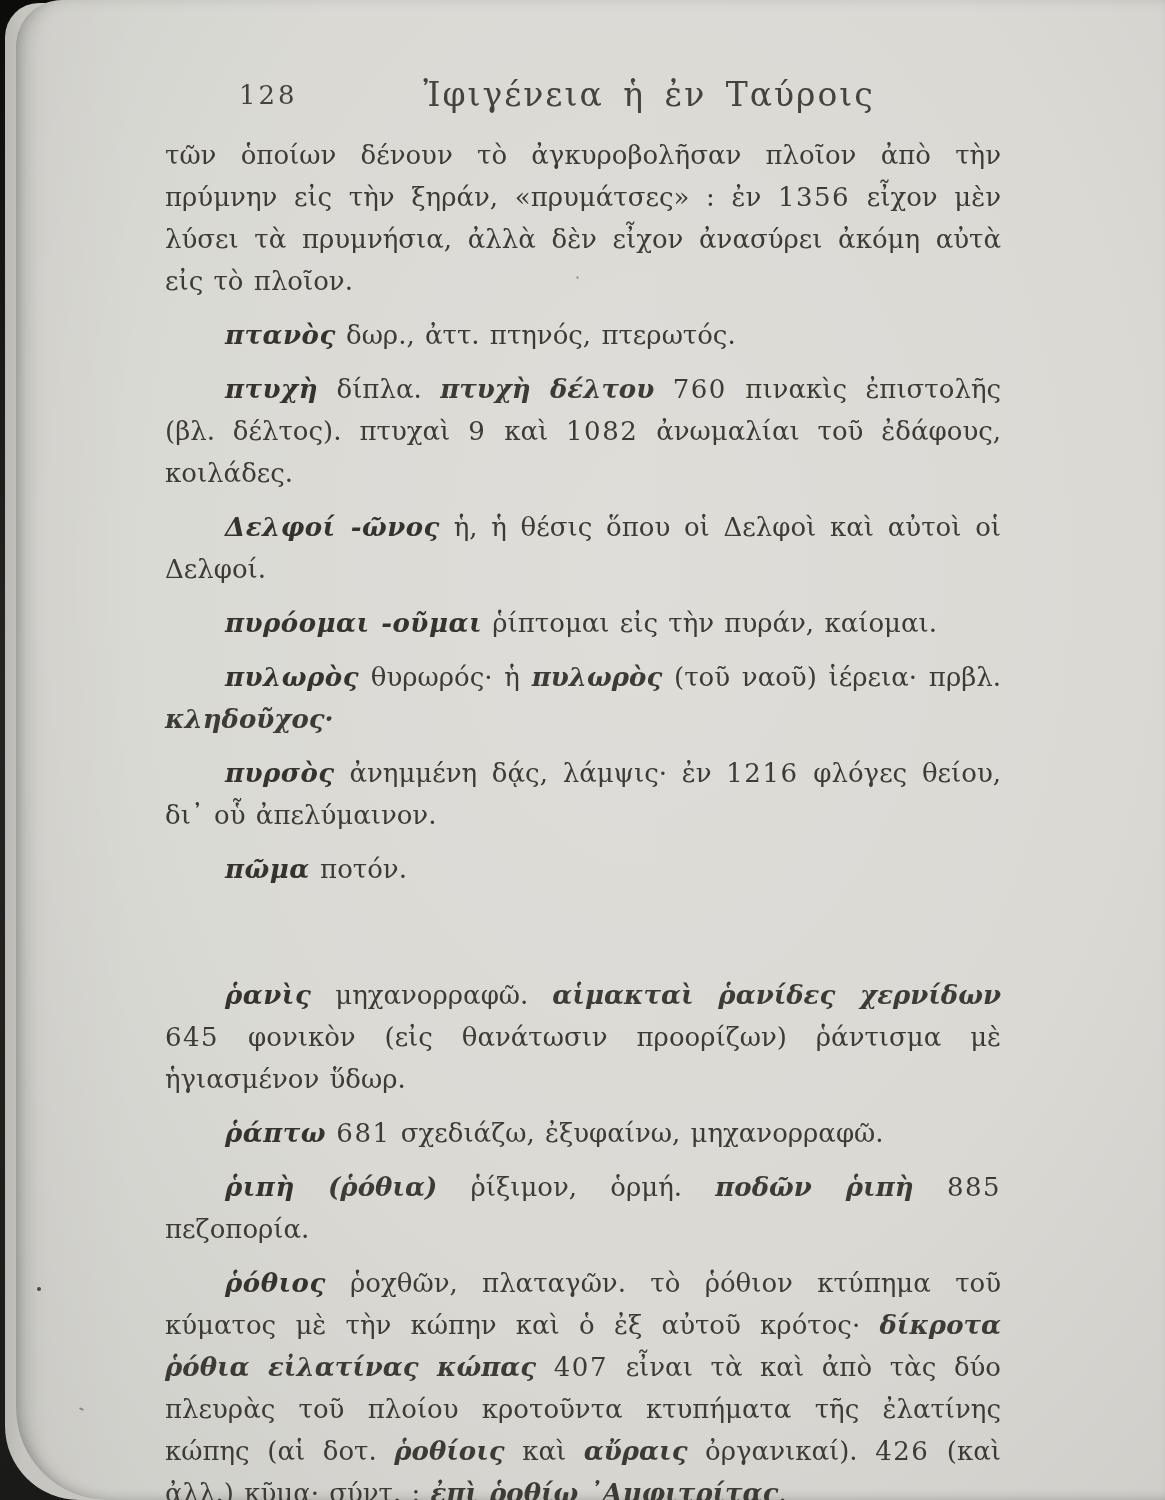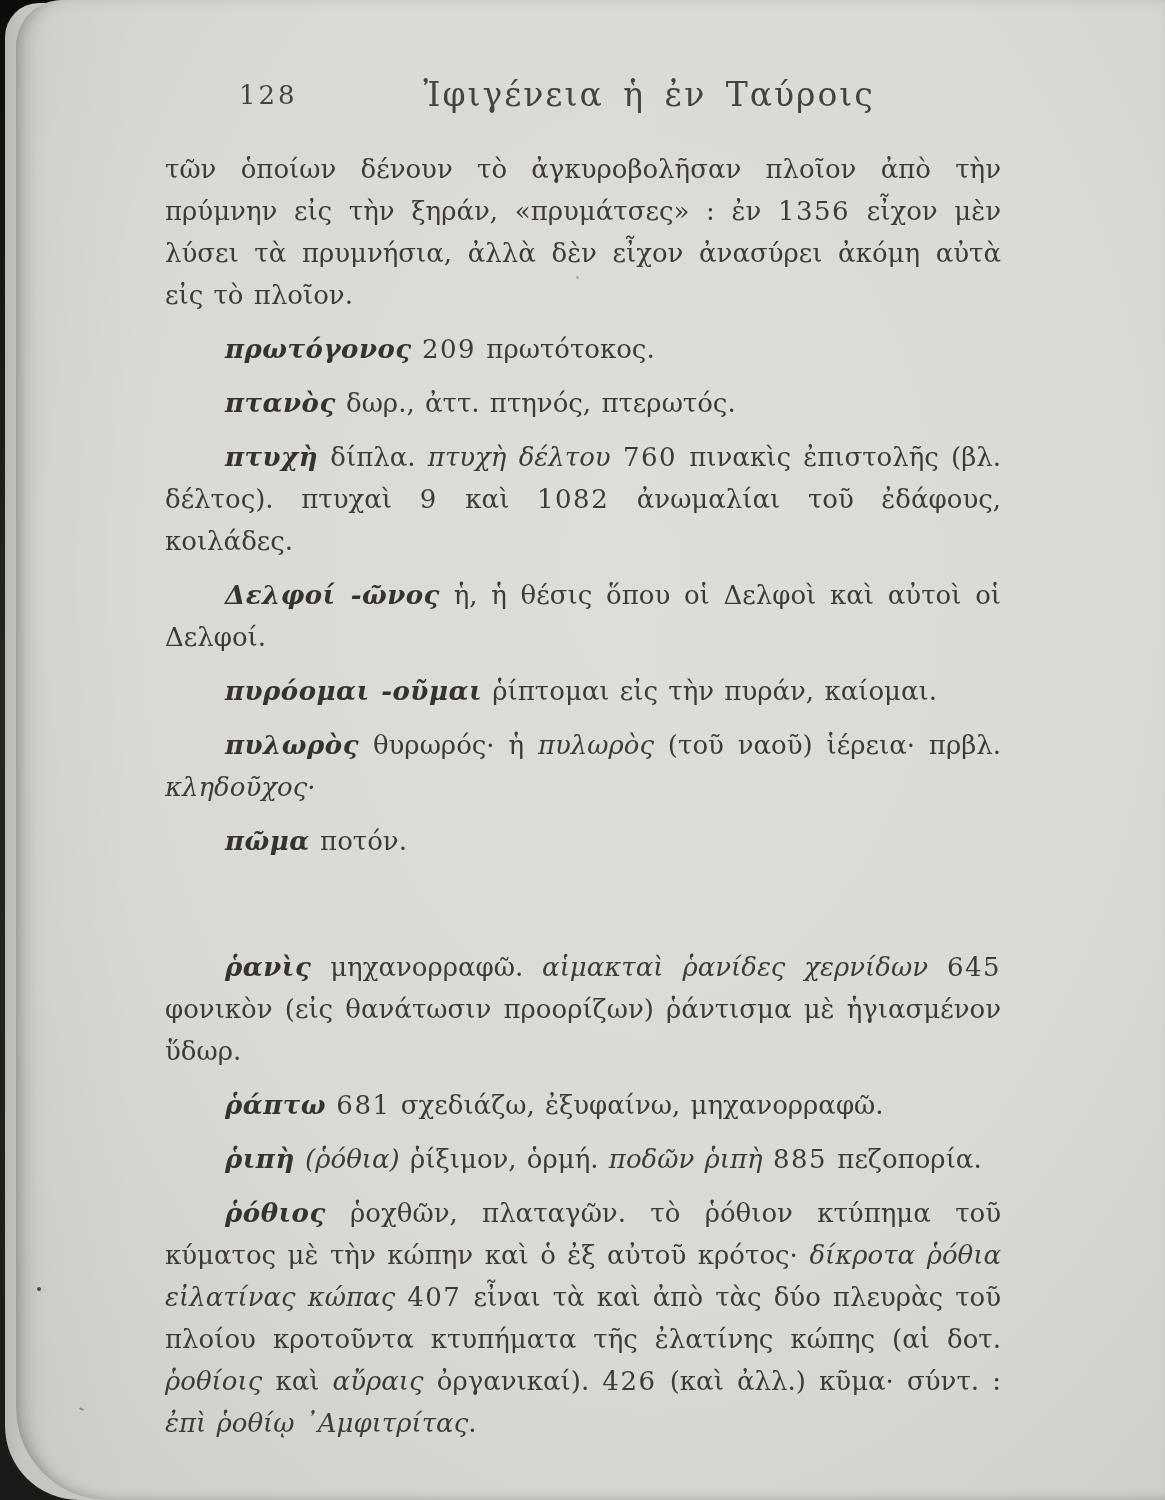--- a/index.html
+++ b/index.html
@@ -33,35 +33,35 @@
   .speck.s2{left:63px;top:1408px;width:5px;height:2px;transform:rotate(25deg);opacity:.5;}
   .speck.s3{left:560px;top:276px;width:3px;height:3px;opacity:.35;}
 
   .content{
     position:absolute;left:153px;top:0;width:860px;
     color:#3d3b33;
     font-size:26px;line-height:42px;
     text-align:justify;
     word-spacing:2px;
   }
-  .page-header{position:relative;height:44px;margin-top:74px;margin-bottom:30px;}
+  .page-header{position:relative;height:44px;margin-top:74px;margin-bottom:16px;}
   .page-number{
     position:absolute;left:86px;top:0;
     letter-spacing:3px;font-size:26px;color:#45433b;
   }
   .running-title{
     position:absolute;left:50%;top:0;transform:translateX(calc(-50% + 66px));
     white-space:nowrap;letter-spacing:2px;word-spacing:7px;font-size:33px;color:#45433b;
   }
   .section{margin:0;}
   .section + .section{margin-top:84px;}
   p.entry{margin:12px;text-indent:60px;}
   p.entry.continuation{text-indent:0;}
   .head{font-weight:bold;font-style:italic;color:#35332b;letter-spacing:.5px;}
-  .italic{font-style:italic;}
+  .italic{font-style:italic;font-weight:bold;}
   .num{letter-spacing:1.5px;}
   .plain{}
 </style>
 </head>
 <body>
 
 <div class="photo">
   <div class="page-stack"></div>
   <div class="paper">
     <span class="speck s1"></span>
@@ -69,26 +69,26 @@
     <span class="speck s3"></span>
   </div>
   <div class="content">
     <div class="page-header">
       <span class="page-number">128</span>
       <span class="running-title">Ἰφιγένεια ἡ ἐν Ταύροις</span>
     </div>
     <div>
         <div class="section">
           <p class="entry continuation"><span class="plain">τῶν ὁποίων δένουν τὸ ἀγκυροβολῆσαν πλοῖον ἀπὸ τὴν πρύμνην εἰς τὴν ξηράν, «πρυμάτσες» : ἐν </span><span class="num">1356</span><span class="plain"> εἶχον μὲν λύσει τὰ πρυμνήσια, ἀλλὰ δὲν εἶχον ἀνασύρει ἀκόμη αὐτὰ εἰς τὸ πλοῖον.</span></p>
-          <p class="entry"><span class="head">πρωτόγονος</span><span class="plain"> </span><span class="num">209</span><span class="plain"> πρωτότοκος.</span></p>
           <p class="entry"><span class="head">πτανὸς</span><span class="plain"> δωρ., ἀττ. πτηνός, πτερωτός.</span></p>
           <p class="entry"><span class="head">πτυχὴ</span><span class="plain"> δίπλα. </span><span class="italic">πτυχὴ δέλτου</span><span class="plain"> </span><span class="num">760</span><span class="plain"> πινακὶς ἐπιστολῆς (βλ. δέλτος). πτυχαὶ </span><span class="num">9</span><span class="plain"> καὶ </span><span class="num">1082</span><span class="plain"> ἀνωμαλίαι τοῦ ἐδάφους, κοιλάδες.</span></p>
           <p class="entry"><span class="head">Δελφοί -ῶνος</span><span class="plain"> ἡ, ἡ θέσις ὅπου οἱ Δελφοὶ καὶ αὐτοὶ οἱ Δελφοί.</span></p>
           <p class="entry"><span class="head">πυρόομαι -οῦμαι</span><span class="plain"> ῥίπτομαι εἰς τὴν πυράν, καίομαι.</span></p>
           <p class="entry"><span class="head">πυλωρὸς</span><span class="plain"> θυρωρός· ἡ </span><span class="italic">πυλωρὸς</span><span class="plain"> (τοῦ ναοῦ) ἱέρεια· πρβλ. </span><span class="italic">κληδοῦχος·</span></p>
+          <p class="entry"><span class="head">πυρσὸς</span><span class="plain"> ἀνημμένη δᾴς, λάμψις· ἐν </span><span class="num">1216</span><span class="plain"> φλόγες θείου, δι᾽ οὗ ἀπελύμαινον.</span></p>
           <p class="entry"><span class="head">πῶμα</span><span class="plain"> ποτόν.</span></p>
         </div>
         <div class="section">
           <p class="entry"><span class="head">ῥανὶς</span><span class="plain"> μηχανορραφῶ. </span><span class="italic">αἱμακταὶ ῥανίδες χερνίδων</span><span class="plain"> </span><span class="num">645</span><span class="plain"> φονικὸν (εἰς θανάτωσιν προορίζων) ῥάντισμα μὲ ἡγιασμένον ὕδωρ.</span></p>
           <p class="entry"><span class="head">ῥάπτω</span><span class="plain"> </span><span class="num">681</span><span class="plain"> σχεδιάζω, ἐξυφαίνω, μηχανορραφῶ.</span></p>
           <p class="entry"><span class="head">ῥιπὴ</span><span class="plain"> </span><span class="italic">(ῥόθια)</span><span class="plain"> ῥίξιμον, ὁρμή. </span><span class="italic">ποδῶν ῥιπὴ</span><span class="plain"> </span><span class="num">885</span><span class="plain"> πεζοπορία.</span></p>
           <p class="entry"><span class="head">ῥόθιος</span><span class="plain"> ῥοχθῶν, πλαταγῶν. τὸ ῥόθιον κτύπημα τοῦ κύματος μὲ τὴν κώπην καὶ ὁ ἐξ αὐτοῦ κρότος· </span><span class="italic">δίκροτα ῥόθια εἰλατίνας κώπας</span><span class="plain"> </span><span class="num">407</span><span class="plain"> εἶναι τὰ καὶ ἀπὸ τὰς δύο πλευρὰς τοῦ πλοίου κροτοῦντα κτυπήματα τῆς ἐλατίνης κώπης (αἱ δοτ. </span><span class="italic">ῥοθίοις</span><span class="plain"> καὶ </span><span class="italic">αὔραις</span><span class="plain"> ὀργανικαί). </span><span class="num">426</span><span class="plain"> (καὶ ἀλλ.) κῦμα· σύντ. : </span><span class="italic">ἐπὶ ῥοθίῳ ᾽Αμφιτρίτας</span><span class="plain">.</span></p>
         </div>
         <div class="section">
           <p class="entry"><span class="head">σάλος</span><span class="plain"> ταραχώδης κίνησις· θαλασσοταραχή· </span><span class="num">46</span><span class="plain"> σεισμός.</span></p>

